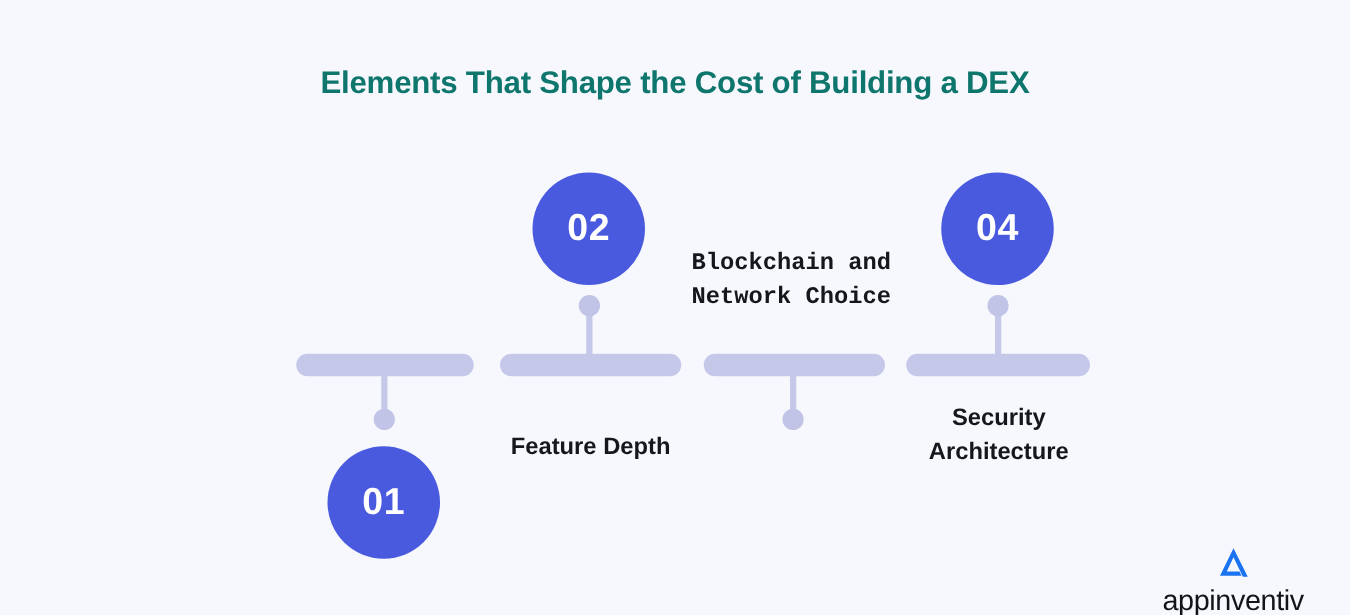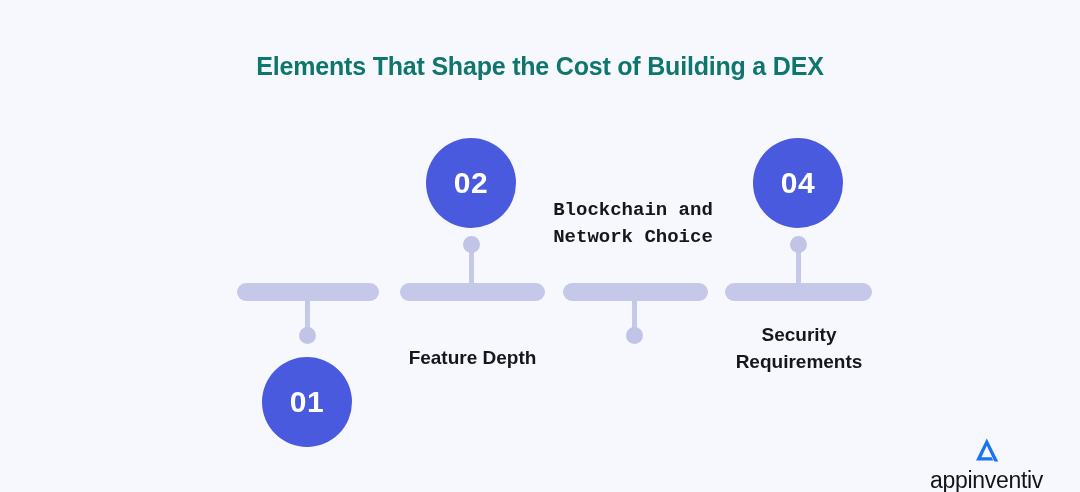--- a/index.html
+++ b/index.html
@@ -154,21 +154,21 @@
   <div class="dot dot-4"></div>
 
   <div class="num-circle circle-01">01</div>
   <div class="num-circle circle-02">02</div>
   <div class="num-circle circle-04">04</div>
 
   <div class="label label-2">Feature Depth</div>
   <div class="label label-3">Blockchain and
 Network Choice</div>
   <div class="label label-4">Security
-Requirements</div>
+Architecture</div>
 
   <div class="logo">
     <svg class="logo-mark" viewBox="0 0 34 34">
       <path d="M16.8 5.6 L28.2 28.4 L24.3 28.4 L16.8 12.8 L11.4 24.2 L21.6 24.2 L23.2 27.6 L6.0 27.6 Z" fill="#1a73f0"></path>
     </svg>
     <span class="logo-text">appinventiv</span>
   </div>
 
 </div>
 

